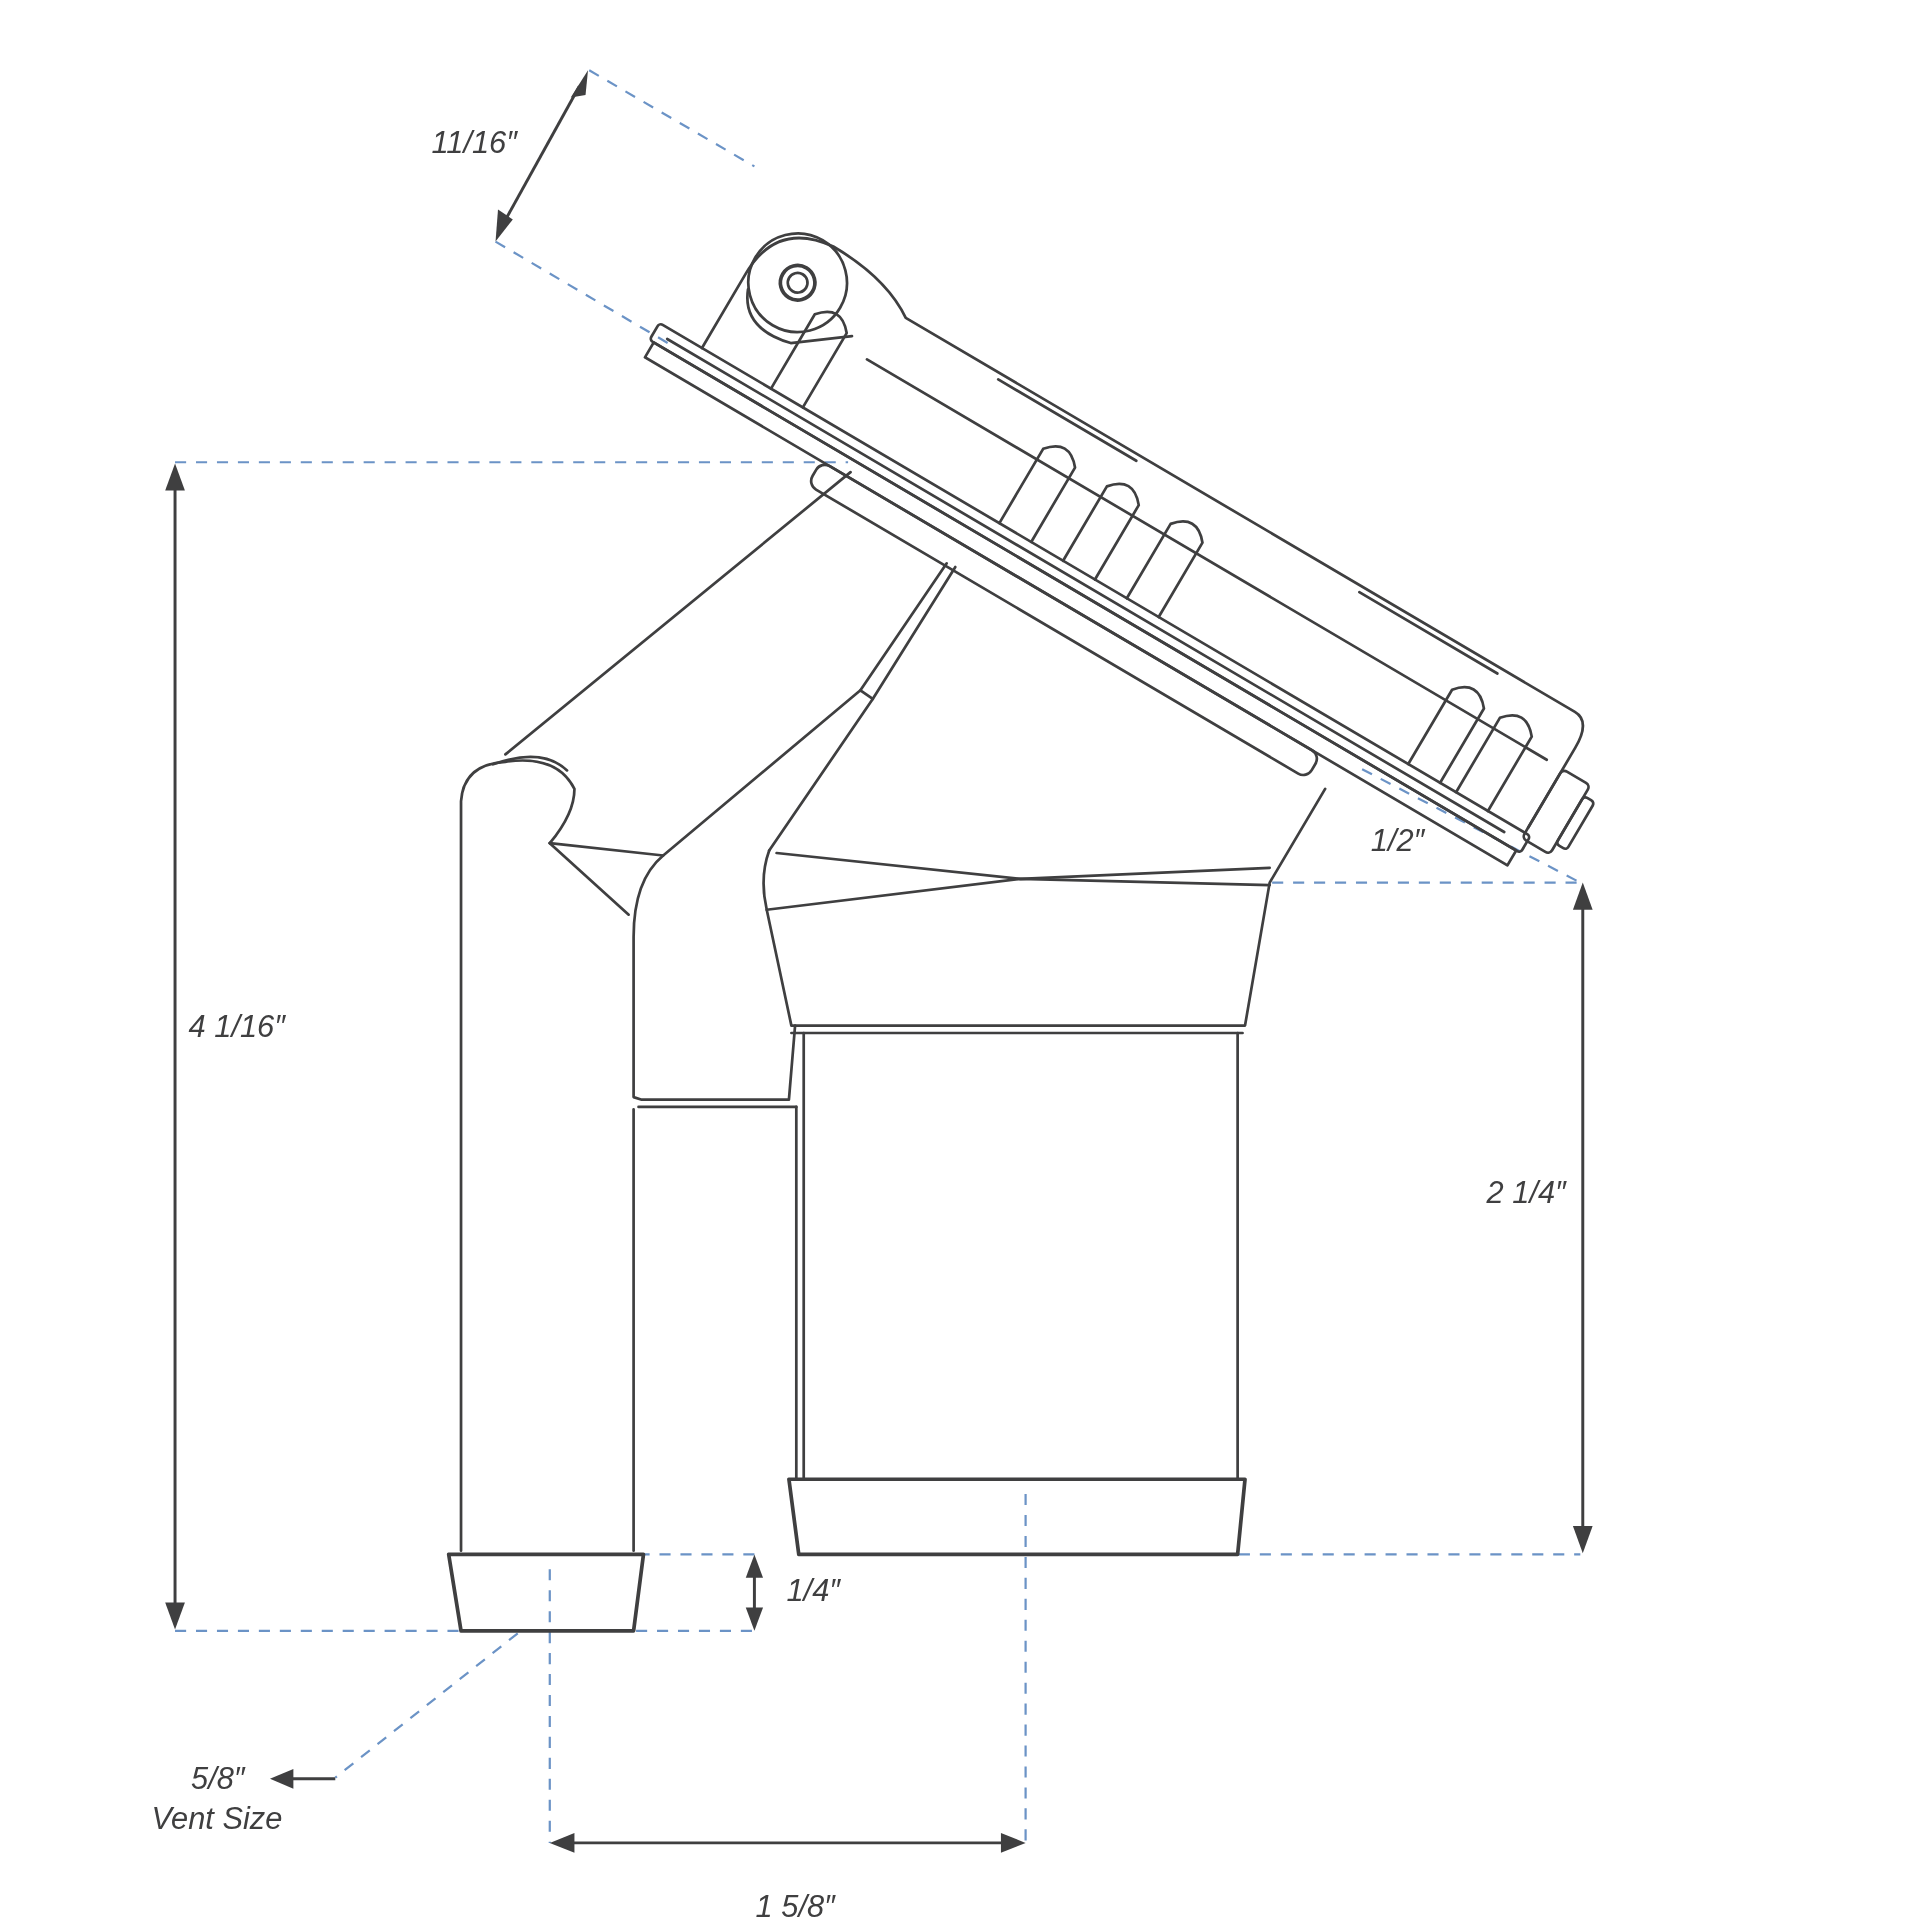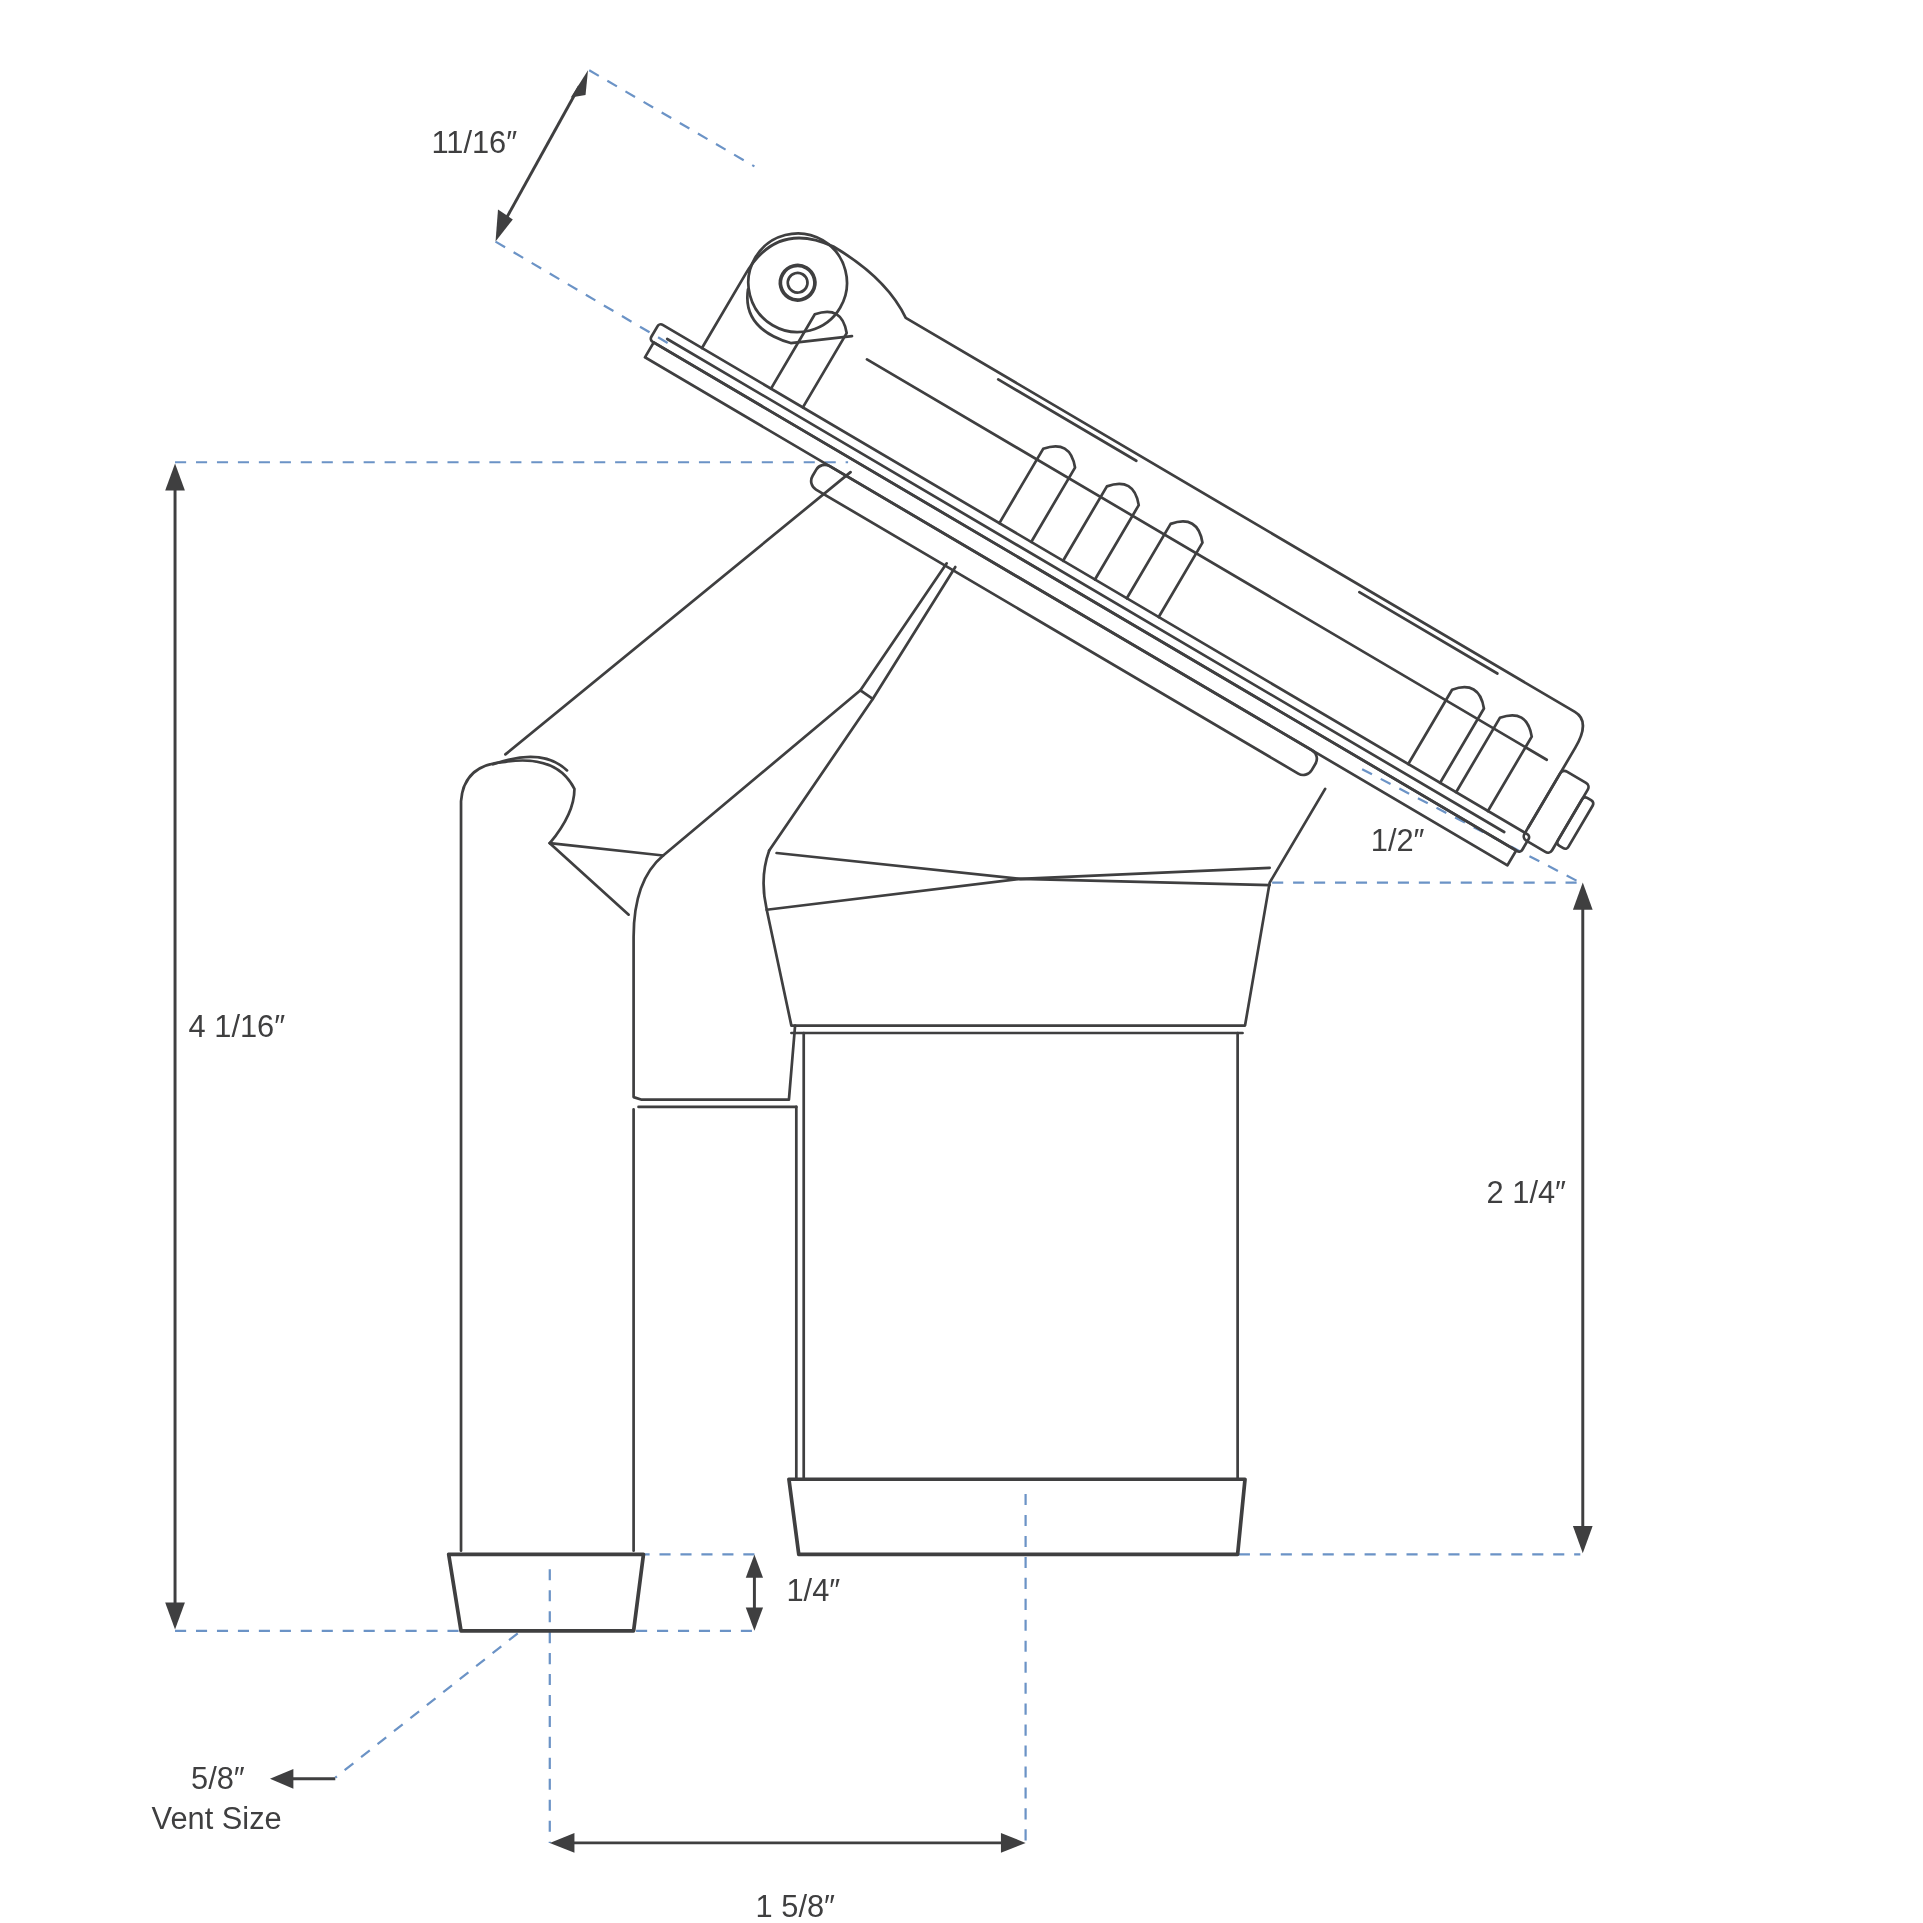--- a/index.html
+++ b/index.html
@@ -1,17 +1,17 @@
 <!DOCTYPE html>
 <html style="font-size:13.4px"><head>
 <meta charset="utf-8">
 <style>
   html, body { margin:0; padding:0; background:#ffffff; }
   body { width:1923px; height:1923px; overflow:hidden; position:relative; }
-  #stage { position:absolute; left:0; top:0; width:1923px; height:1923px; }
+  #stage { position:absolute; left:0; top:0; width:1923px; height:1923px;font-style:italic; }
   svg { display:block; }
   .ln { fill:none; stroke:#3f3f40; stroke-width:2.2; stroke-linejoin:round; stroke-linecap:round; }
   .lnb { fill:none; stroke:#3f3f40; stroke-width:3; stroke-linejoin:round; stroke-linecap:round; }
   .dash { fill:none; stroke:#6b93c6; stroke-width:1.8; stroke-dasharray:9 8; }
   .dim { fill:none; stroke:#3f3f40; stroke-width:2.4; }
   .arrow { fill:#3f3f40; }
   .lbl { font-family:"Liberation Sans", sans-serif; font-size:25px; fill:#3f3f40; }
 </style>
 </head>
 <body>

